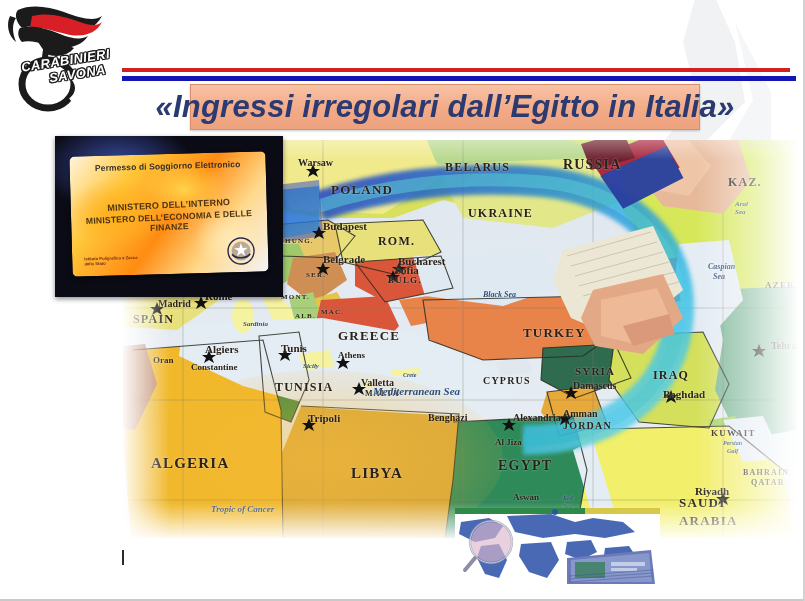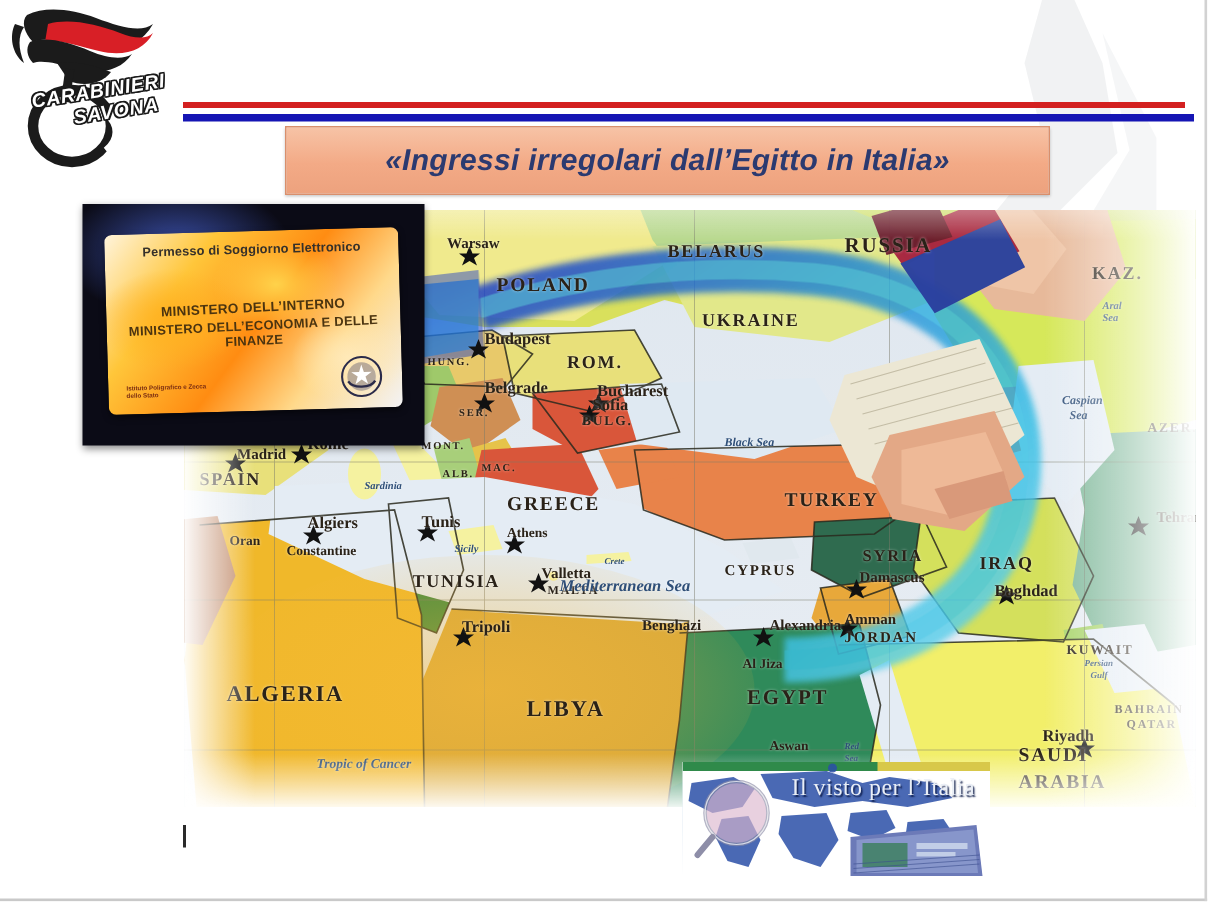--- a/index.html
+++ b/index.html
@@ -35,21 +35,21 @@
   
   .title-banner{
     position:absolute;left:190px;top:84px;width:508px;height:44px;
     background:linear-gradient(180deg,#f7c3a6 0%,#f3aa86 55%,#eda27e 100%);
     border:1px solid #d98f6c;
     box-shadow:0 1px 2px rgba(0,0,0,.22);
     display:flex;align-items:center;justify-content:center;
   }
   .title-banner span{
     font-family:"Liberation Sans",sans-serif;
-    font-style:italic;font-weight:bold;font-size:20px;color:#2b3a70;
+    font-style:italic;font-weight:bold;font-size:31px;color:#2b3a70;
     letter-spacing:.2px;white-space:nowrap;
   }
 
   
   .map{position:absolute;left:123px;top:140px;width:674px;height:398px;overflow:hidden;}
   .map-img{position:absolute;inset:0;}
   .map-fade{position:absolute;inset:0;pointer-events:none;
     background:
       linear-gradient(90deg,rgba(255,255,255,.95) 0%,rgba(255,255,255,0) 7%),
       linear-gradient(270deg,rgba(255,255,255,.97) 0%,rgba(255,255,255,.55) 6%,rgba(255,255,255,0) 15%),
@@ -441,20 +441,19 @@
         <rect x="120" y="54" width="30" height="16" fill="#2f7a4a" opacity=".7"></rect>
         <rect x="156" y="54" width="34" height="4" fill="#c9d4ea" opacity=".9"></rect>
         <rect x="156" y="60" width="26" height="3" fill="#c9d4ea" opacity=".9"></rect>
         <g stroke="#3c4f8e" stroke-width=".7" opacity=".6">
           <path d="M114 68 L198 62"></path>
             <path d="M114 71 L198 65"></path>
             <path d="M114 74 L198 68"></path>
         </g>
       </g>
     </svg>
-    <div class="visa-title">Il visto per l’Italia</div>
   </div>
 
   <div class="caret"></div>
 
   <div class="frame-bottom"></div>
   <div class="frame-right"></div>
 </div>
 
 </body></html>

